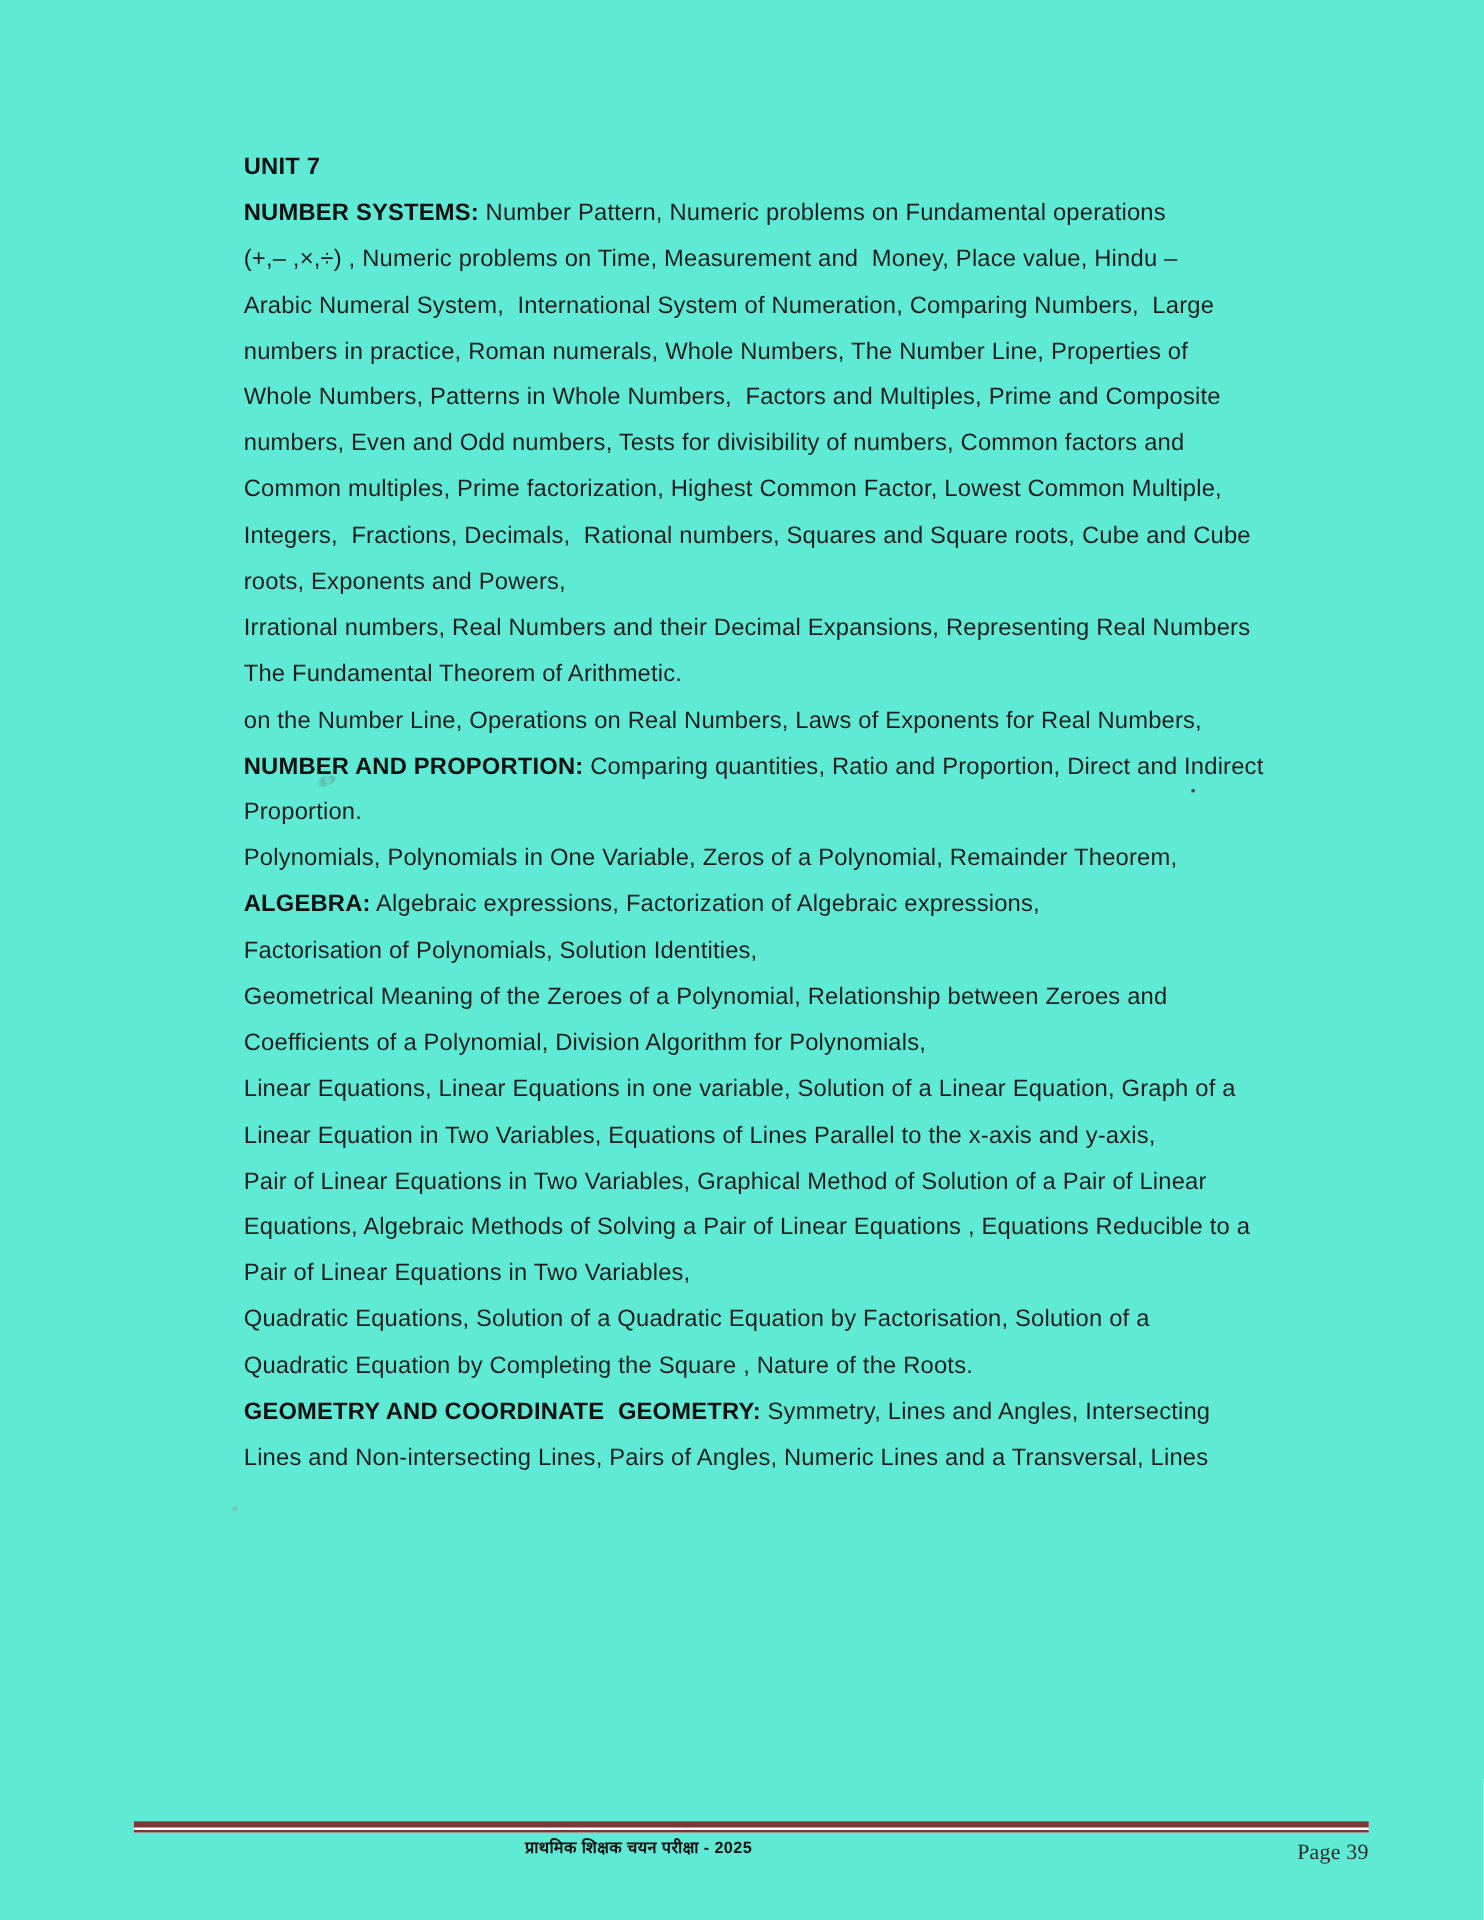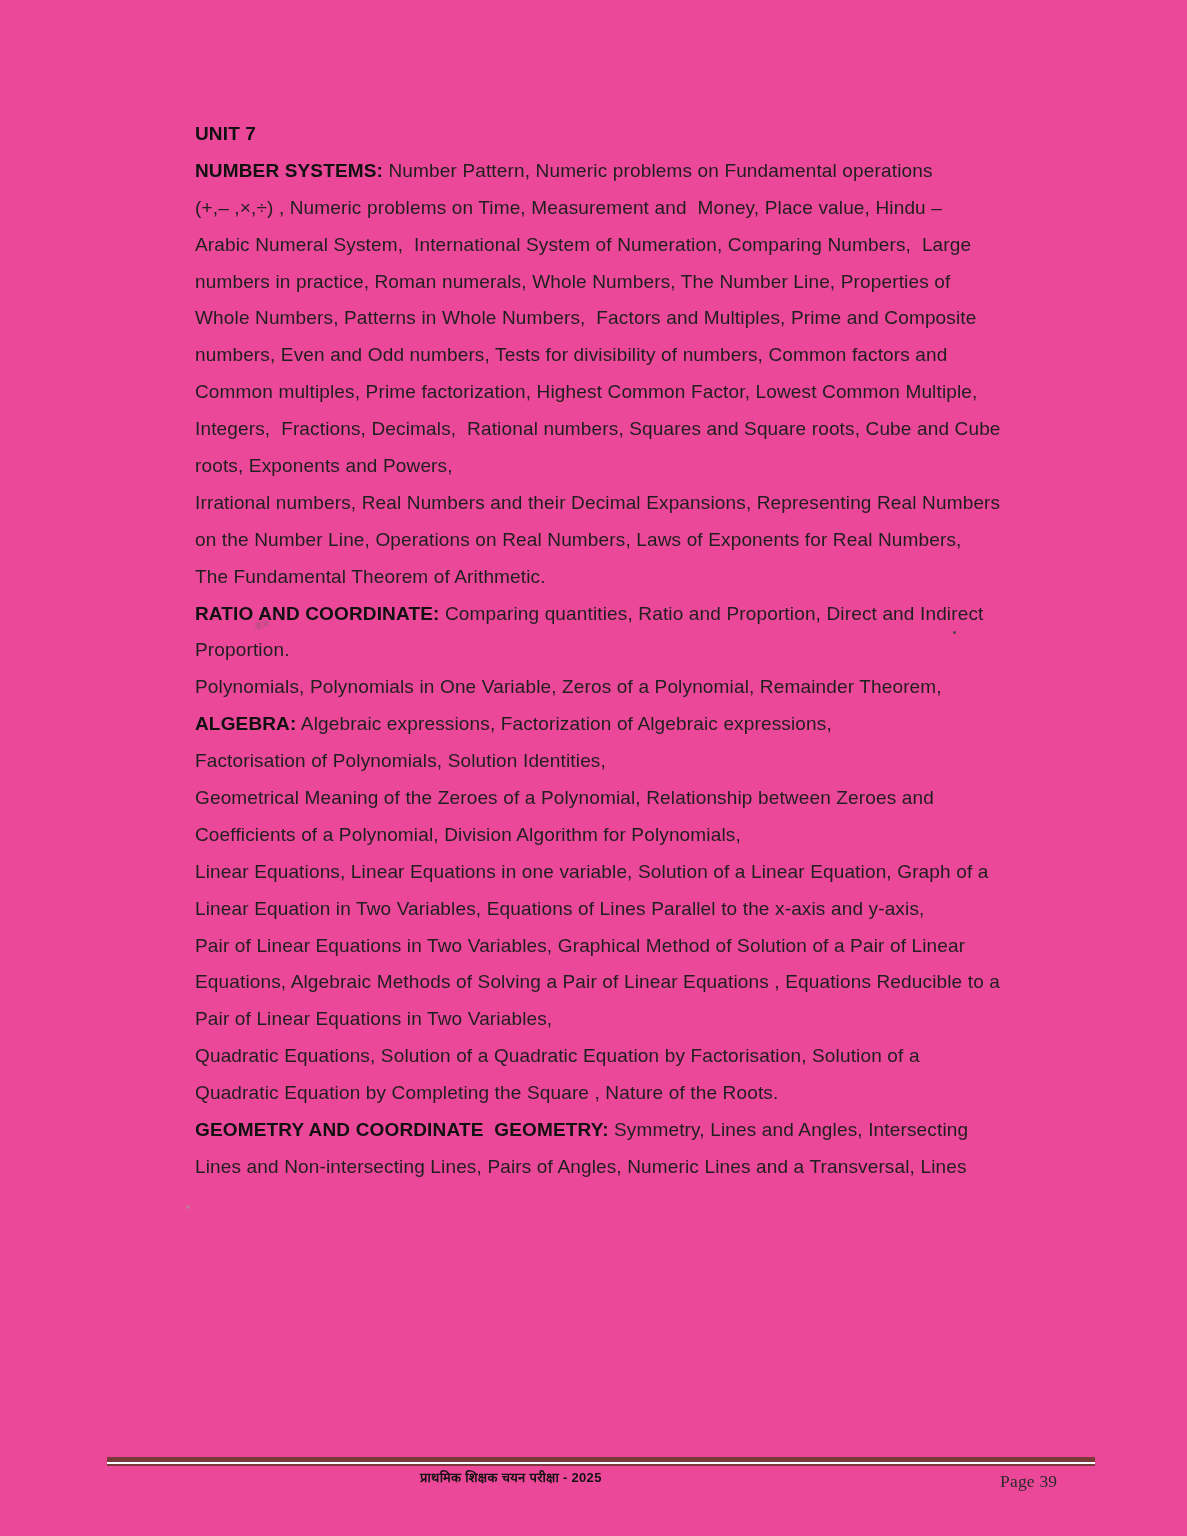--- a/index.html
+++ b/index.html
@@ -3,21 +3,21 @@
 <meta charset="utf-8">
 <style>
   html,body{margin:0;padding:0;}
   body{
     width:1187px;height:1536px;
     background:#ffffff;
     font-family:"Liberation Sans",sans-serif;
     position:relative;overflow:hidden;
     color:#1c1c1c;
   }
-  .page{position:absolute;inset:0;background:#ec4899;}
+  .page{position:absolute;inset:0;background:#5eead4;}
   .content{
     position:absolute;left:195px;top:116px;width:830px;
   }
   .line{
     height:36.9px;line-height:36.9px;
     font-size:19px;letter-spacing:0.15px;
     white-space:pre;color:#1f1f1f;
   }
   .line .b{font-weight:700;color:#111;}
   .footer-rule{
@@ -30,21 +30,21 @@
     font-size:19px;font-weight:700;color:#111;
     letter-spacing:0.3px;white-space:pre;
   }
   .footer-exam{
     position:absolute;left:420px;top:1468px;
     font-size:13px;font-weight:700;color:#111;
     letter-spacing:0.3px;white-space:pre;
   }
   .footer-page{
     position:absolute;left:1000px;top:1471px;width:95px;
-    text-align:left;
+    text-align:right;
     font-family:"Liberation Serif",serif;
     font-size:17.5px;color:#2b2b2b;letter-spacing:0.2px;
   }
   
   .smudge{
     position:absolute;left:252px;top:621px;width:17px;height:8px;
     background:linear-gradient(100deg,rgba(90,90,90,0) 10%,rgba(90,90,90,.55) 40%,rgba(90,90,90,.15) 60%,rgba(90,90,90,.5) 80%);
     border-radius:50%;transform:rotate(-18deg);opacity:.55;
   }
   .dot-a{position:absolute;left:953px;top:631px;width:3px;height:3px;background:#4a4a4a;border-radius:50%;}
@@ -61,23 +61,23 @@
       <div class="line"><span class="b">NUMBER SYSTEMS:</span><span> Number Pattern, Numeric problems on Fundamental operations</span></div>
       <div class="line"><span>(+,– ,×,÷) , Numeric problems on Time, Measurement and  Money, Place value, Hindu –</span></div>
       <div class="line"><span>Arabic Numeral System,  International System of Numeration, Comparing Numbers,  Large</span></div>
       <div class="line"><span>numbers in practice, Roman numerals, Whole Numbers, The Number Line, Properties of</span></div>
       <div class="line"><span>Whole Numbers, Patterns in Whole Numbers,  Factors and Multiples, Prime and Composite</span></div>
       <div class="line"><span>numbers, Even and Odd numbers, Tests for divisibility of numbers, Common factors and</span></div>
       <div class="line"><span>Common multiples, Prime factorization, Highest Common Factor, Lowest Common Multiple,</span></div>
       <div class="line"><span>Integers,  Fractions, Decimals,  Rational numbers, Squares and Square roots, Cube and Cube</span></div>
       <div class="line"><span>roots, Exponents and Powers,</span></div>
       <div class="line"><span>Irrational numbers, Real Numbers and their Decimal Expansions, Representing Real Numbers</span></div>
+      <div class="line"><span>The Fundamental Theorem of Arithmetic.</span></div>
       <div class="line"><span>on the Number Line, Operations on Real Numbers, Laws of Exponents for Real Numbers,</span></div>
-      <div class="line"><span>The Fundamental Theorem of Arithmetic.</span></div>
-      <div class="line"><span class="b">RATIO AND COORDINATE:</span><span> Comparing quantities, Ratio and Proportion, Direct and Indirect</span></div>
+      <div class="line"><span class="b">NUMBER AND PROPORTION:</span><span> Comparing quantities, Ratio and Proportion, Direct and Indirect</span></div>
       <div class="line"><span>Proportion.</span></div>
       <div class="line"><span>Polynomials, Polynomials in One Variable, Zeros of a Polynomial, Remainder Theorem,</span></div>
       <div class="line"><span class="b">ALGEBRA:</span><span> Algebraic expressions, Factorization of Algebraic expressions,</span></div>
       <div class="line"><span>Factorisation of Polynomials, Solution Identities,</span></div>
       <div class="line"><span>Geometrical Meaning of the Zeroes of a Polynomial, Relationship between Zeroes and</span></div>
       <div class="line"><span>Coefficients of a Polynomial, Division Algorithm for Polynomials,</span></div>
       <div class="line"><span>Linear Equations, Linear Equations in one variable, Solution of a Linear Equation, Graph of a</span></div>
       <div class="line"><span>Linear Equation in Two Variables, Equations of Lines Parallel to the x-axis and y-axis,</span></div>
       <div class="line"><span>Pair of Linear Equations in Two Variables, Graphical Method of Solution of a Pair of Linear</span></div>
       <div class="line"><span>Equations, Algebraic Methods of Solving a Pair of Linear Equations , Equations Reducible to a</span></div>

